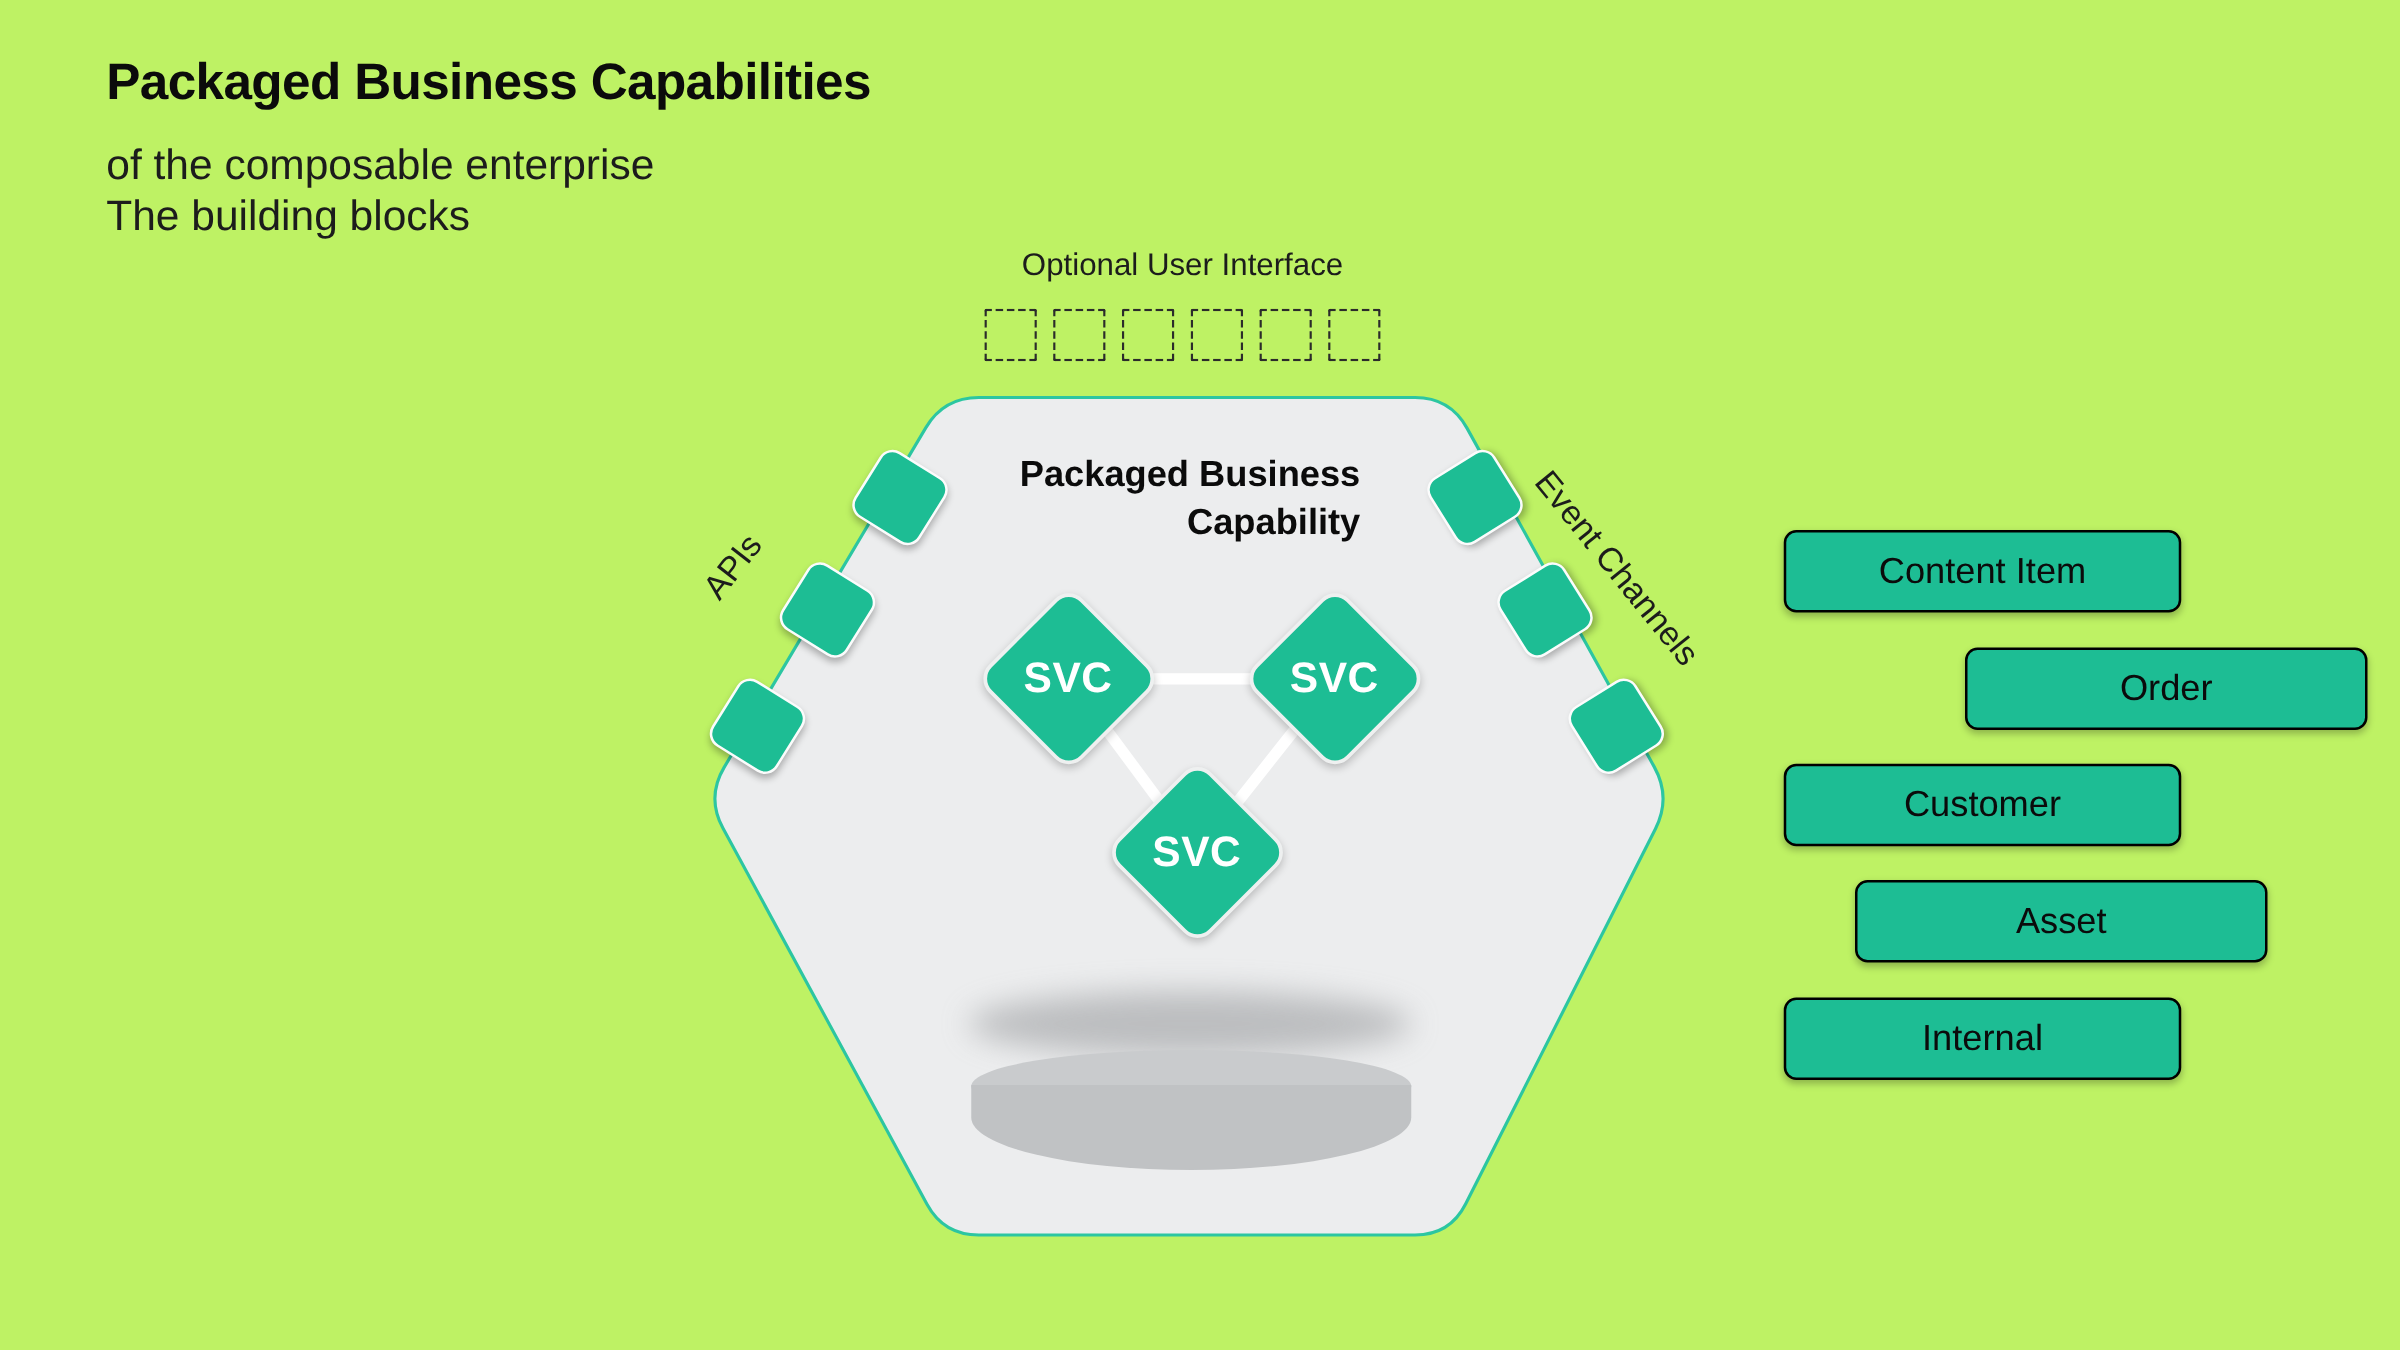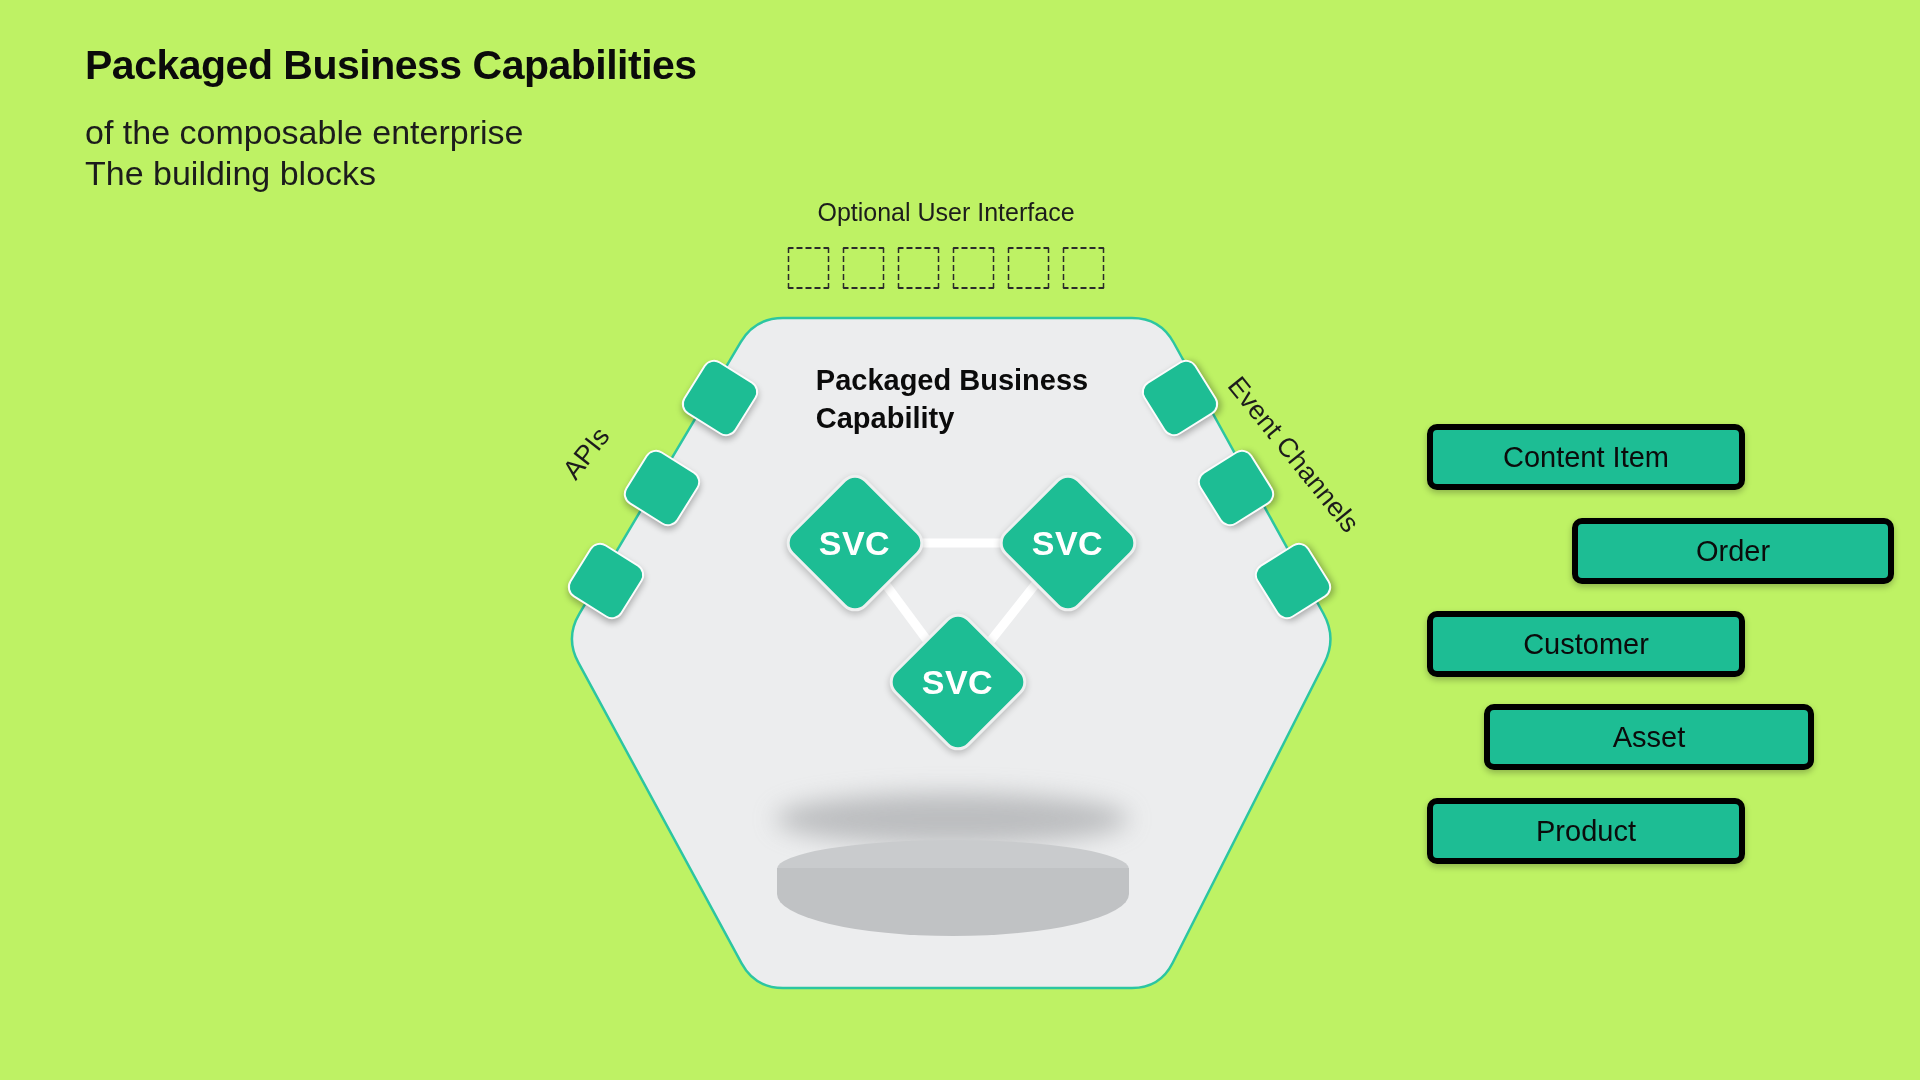--- a/index.html
+++ b/index.html
@@ -19,38 +19,38 @@
   .page-subtitle{left:85px;top:112px;font-size:34px;font-weight:400;color:#1c1c1c;line-height:1.22;}
 
   .hex-svg{left:0;top:0;width:1920px;height:1080px;}
   .hex-path{fill:var(--hex-fill);stroke:var(--hex-border);stroke-width:2.5;}
   .connector{stroke:#ffffff;stroke-width:9;stroke-linecap:round;}
 
   .optional-ui-label{left:946px;top:198px;transform:translateX(-50%);font-size:25px;color:#1c1c1c;white-space:nowrap;}
   .ui-row{left:946px;top:247px;transform:translateX(-50%);display:flex;gap:13px;}
   .ui-slot{width:42px;height:42px;border:2.5px dashed #2b2b2b;border-radius:2px;background:transparent;}
 
-  .pbc-title{left:952px;top:362px;transform:translateX(-50%);text-align:left;font-size:29px;font-weight:700;line-height:1.3;color:#0b0b0b;white-space:nowrap;}
+  .pbc-title{left:952px;top:362px;transform:translateX(-50%);text-align:right;font-size:29px;font-weight:700;line-height:1.3;color:#0b0b0b;white-space:nowrap;}
 
   .svc{width:106px;height:106px;background:var(--teal);border:3px solid #eef0f0;border-radius:16px;transform:rotate(45deg);display:flex;align-items:center;justify-content:center;box-shadow:2px 2px 7px rgba(0,0,0,0.22);}
   .svc span{transform:rotate(-45deg);color:#fff;font-size:34px;font-weight:700;letter-spacing:0.5px;}
 
   .port{width:62px;height:62px;background:var(--teal);border:2px solid #fbfcfc;border-radius:12px;box-shadow:2px 3px 6px rgba(0,0,0,0.28);}
   .port-left{transform:rotate(32deg);}
   .port-right{transform:rotate(-32deg);}
 
   .apis-label{left:558px;top:438px;font-size:27px;color:#1c1c1c;transform:rotate(-52deg);white-space:nowrap;}
   .event-channels-label{left:1197px;top:441px;width:195px;font-size:27px;color:#1c1c1c;transform:rotate(51deg);white-space:nowrap;}
 
   .internal-data-label{left:952px;top:798px;transform:translateX(-50%);font-size:29px;color:#0b0b0b;white-space:nowrap;z-index:4;}
   .cyl-shadow{left:775px;top:793px;width:354px;height:52px;border-radius:50%;background:#95979a;opacity:0.55;filter:blur(12px);z-index:2;}
   .cyl-top{left:777px;top:840px;width:352px;height:58px;border-radius:50%;background:var(--cyl-top);z-index:3;}
   .cyl-body{left:777px;top:868px;width:352px;height:68px;background:var(--cyl-body);border-radius:0 0 176px 176px / 0 0 42px 42px;z-index:3;}
 
-  .card{height:66px;background:var(--teal);border:6px solid #000000;border-radius:10px;display:flex;align-items:center;justify-content:center;font-size:29px;color:#0b0b0b;box-shadow:0 3px 6px rgba(0,0,0,0.25);}
+  .card{height:66px;background:var(--teal);border:2px solid #000000;border-radius:10px;display:flex;align-items:center;justify-content:center;font-size:29px;color:#0b0b0b;box-shadow:0 3px 6px rgba(0,0,0,0.25);}
   .card-1{left:1427px;top:424px;width:318px;}
   .card-2{left:1572px;top:518px;width:322px;}
   .card-3{left:1427px;top:611px;width:318px;}
   .card-4{left:1484px;top:704px;width:330px;align-items:center;}
   .card-5{left:1427px;top:798px;width:318px;}
 </style>
 </head>
 <body>
 
 <div class="canvas">
@@ -113,16 +113,16 @@
   <div class="abs card card-3">
     <span>Customer</span>
   </div>
   <div class="abs card card-2">
     <span>Order</span>
   </div>
   <div class="abs card card-4">
     <span>Asset</span>
   </div>
   <div class="abs card card-5">
-    <span>Product</span>
+    <span>Internal</span>
   </div>
 
 </div>
 
 </body></html>

